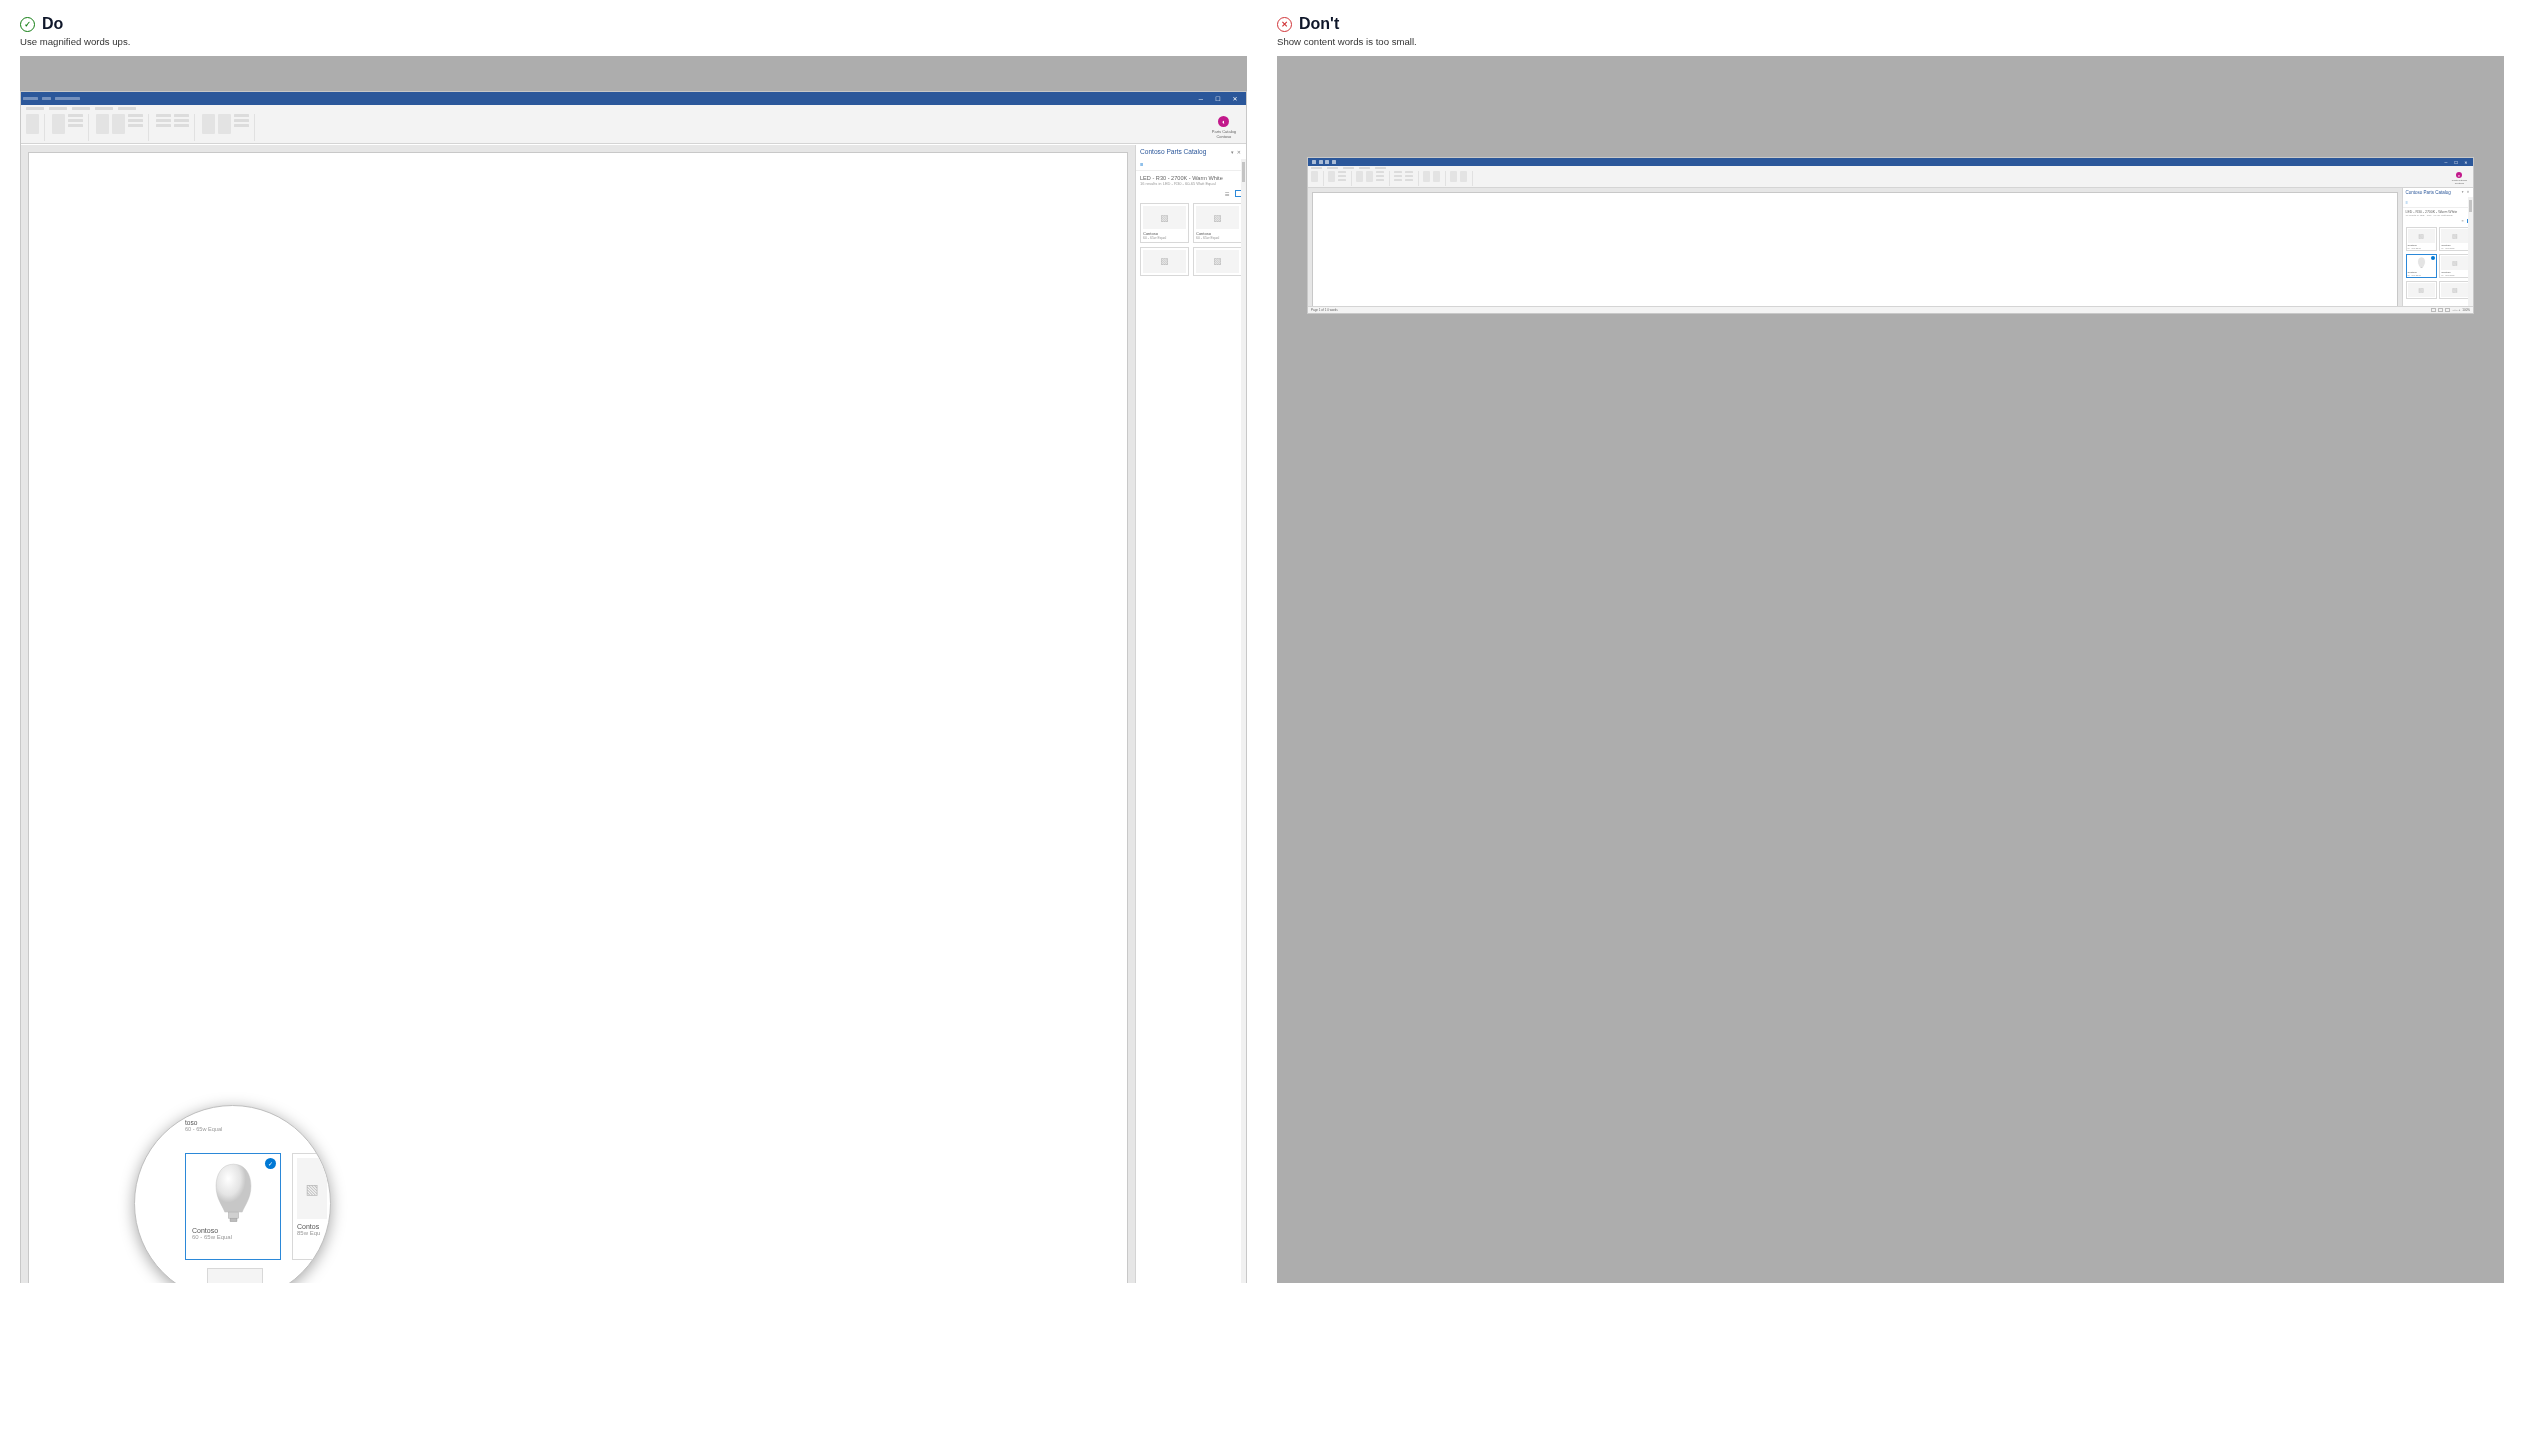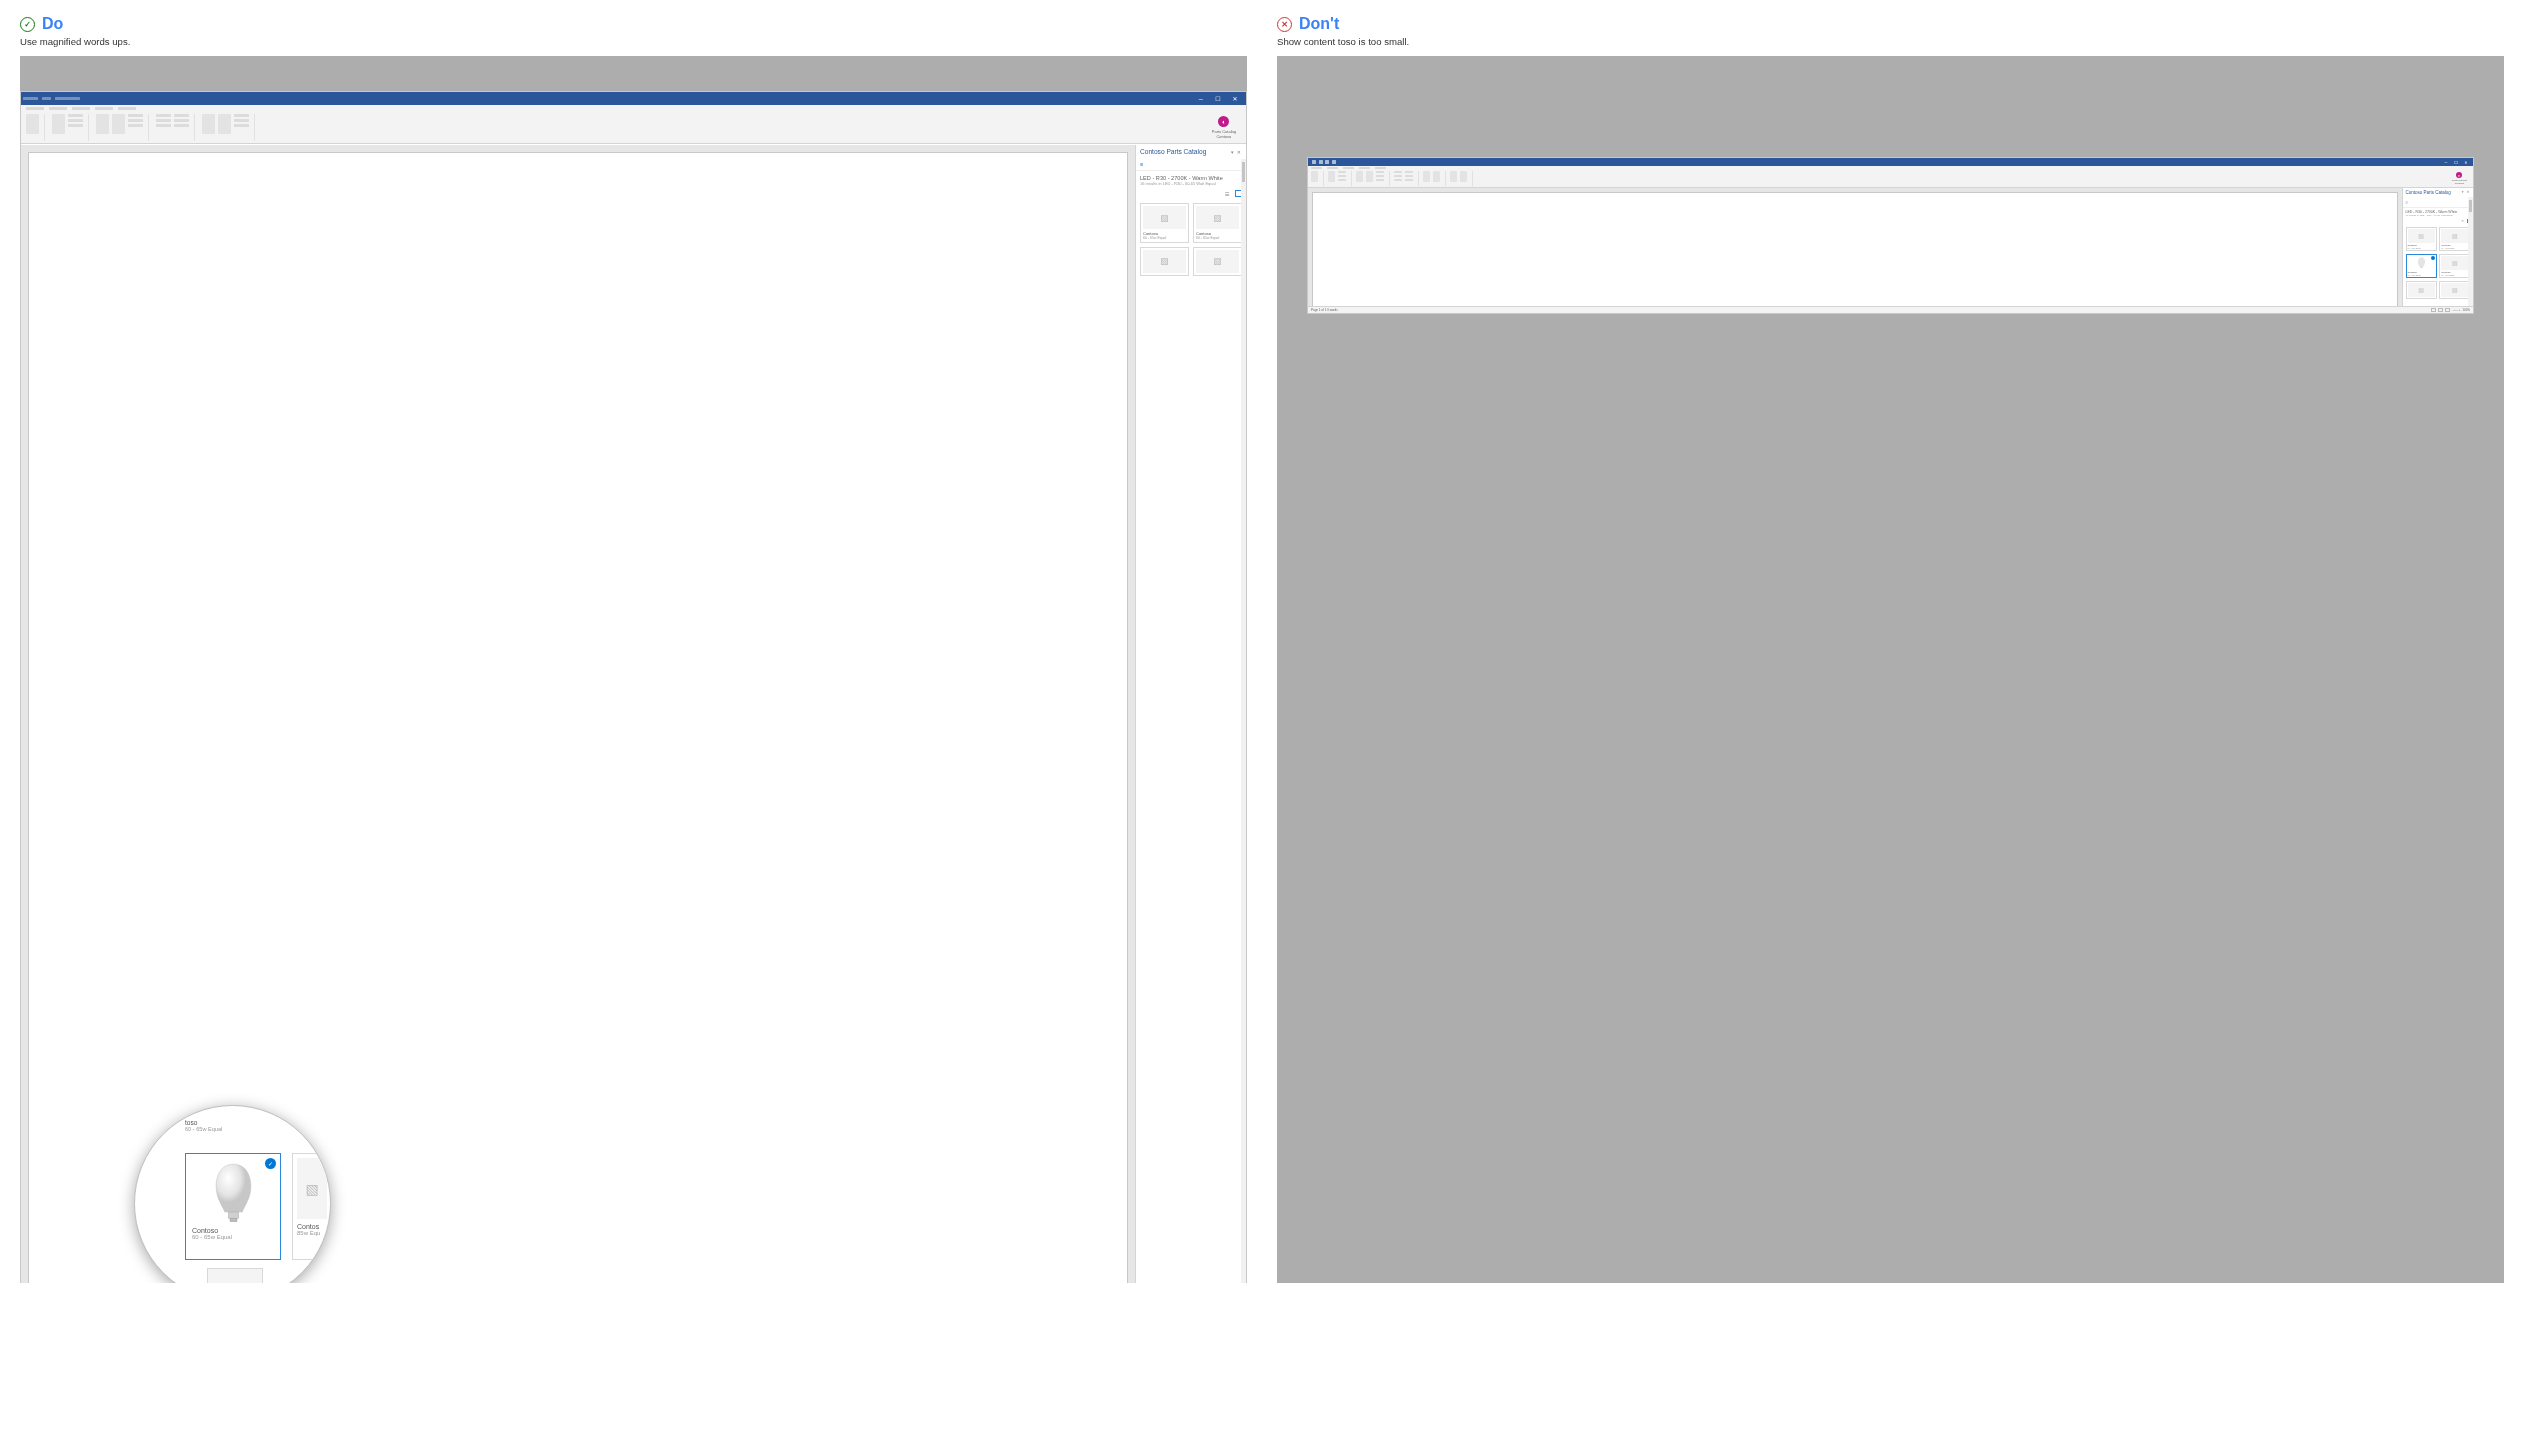--- a/index.html
+++ b/index.html
@@ -1,20 +1,20 @@
 <!DOCTYPE html>
 <html style="font-size:8px"><head>
 <meta charset="utf-8">
 <style>
   * { box-sizing: border-box; margin: 0; padding: 0; }
   body { font-family: "Segoe UI", -apple-system, sans-serif; background: #fff; padding: 15px 20px; }
   .columns { display: flex; gap: 30px; }
   .col { flex: 1; }
   .hdr { display: flex; align-items: center; gap: 7px; margin-bottom: 3px; }
-  .hdr h2 { font-size: 16px; font-weight: 700; color: #3b82f6; }
+  .hdr h2 { font-size: 16px; font-weight: 700; color: #0f172a; }
   .badge { width: 15px; height: 15px; border-radius: 50%; border: 1px solid; display: flex; align-items: center; justify-content: center; font-size: 8px; font-weight: bold; }
   .badge.do { border-color: #107c10; color: #107c10; }
   .badge.dont { border-color: #d13438; color: #d13438; }
   .sub { font-size: 9.6px; color: #333; margin-bottom: 9px; }
   .stage { background: #adadad; width: 100%; aspect-ratio: 1/1; position: relative; overflow: hidden; }
 
   
   .word-app { position: absolute; background: #fff; border: 0.5px solid #c8c8c8; }
   .do .word-app { left: 0; top: 35px; right: 0; bottom: -20px; }
   .titlebar { background: #2b579a; height: 13px; display: flex; justify-content: space-between; align-items: center; padding: 0 2px; }
@@ -266,21 +266,21 @@
         </div>
       </div>
     </div>
   </div>
 
   <div class="col dont">
     <div class="hdr">
       <div class="badge dont">✕</div>
       <h2>Don't</h2>
     </div>
-    <p class="sub">Show content toso is too small.</p>
+    <p class="sub">Show content words is too small.</p>
 
     <div class="stage">
       <div class="word-app">
         <div class="titlebar">
           <div class="left">
             <div class="qat"></div>
             <div class="qat"></div>
             <div class="qat"></div>
             <div class="qat"></div>
           </div>

